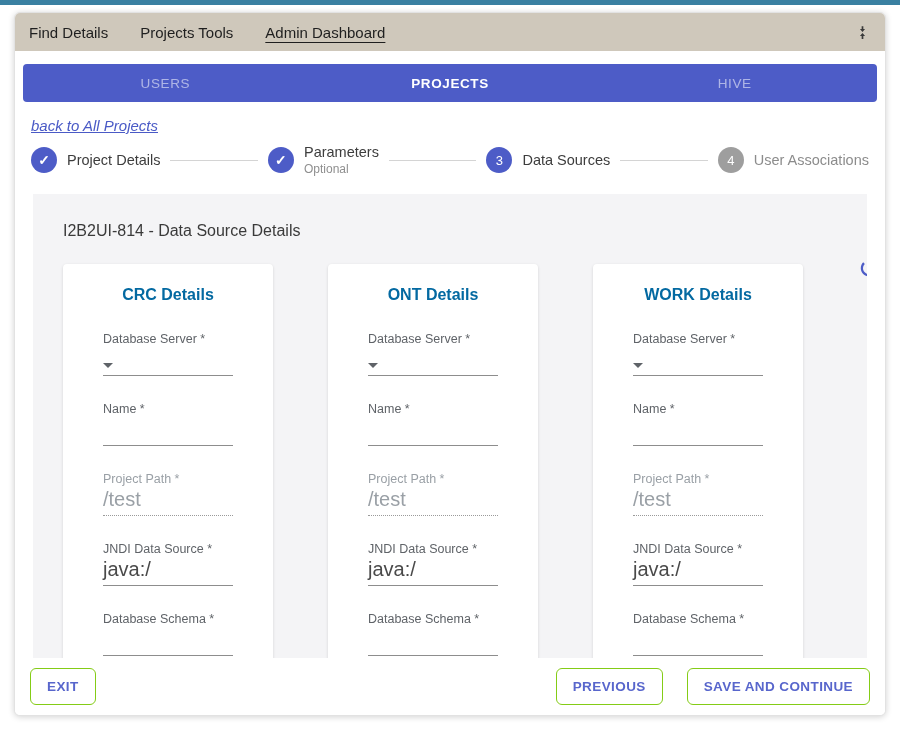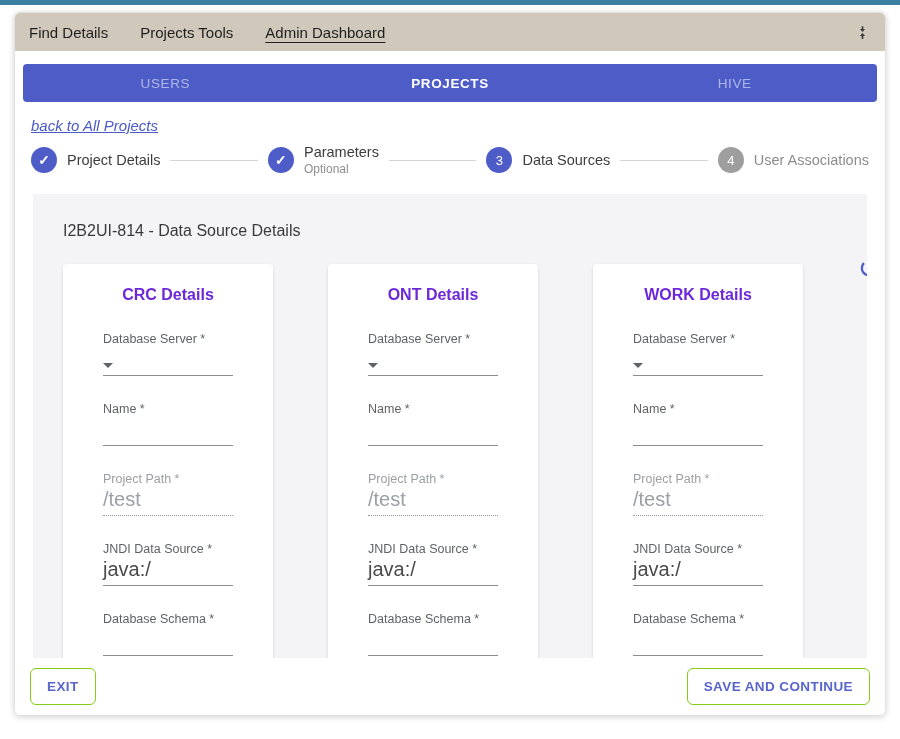--- a/index.html
+++ b/index.html
@@ -63,21 +63,21 @@
     overflow:hidden; padding:22px 30px 0;
   }
   .panel-title { font-size:16px; font-weight:500; color:#3a3a3a; margin:6px 0 24px; }
   .cards-row { display:flex; gap:55px; align-items:flex-start; }
   .card {
     width:210px; min-height:560px; flex:0 0 210px; background:#fff;
     border-radius:4px; box-shadow:0 1px 3px rgba(0,0,0,0.14);
     padding:22px 40px 20px;
   }
   .card-title {
-    text-align:center; font-size:16px; font-weight:600; color:#6d28d9;
+    text-align:center; font-size:16px; font-weight:600; color:#0369a1;
     margin:0 0 28px; white-space:nowrap;
   }
   .field { margin-bottom:26px; }
   .field-label { font-size:12.5px; color:#5f6368; margin-bottom:4px; white-space:nowrap; }
   .input-row {
     height:26px; display:flex; align-items:flex-end; justify-content:flex-start;
     border-bottom:1px solid #8d8d8d; padding-bottom:4px;
     font-size:20px; color:#4a4a4a; cursor:text;
   }
   .field.disabled .field-label { color:#9aa0a6; }
@@ -270,17 +270,18 @@
             </div>
           </div>
         </section>
         <span class="refresh">↺</span>
       </div>
   </div>
 
   <div class="footer">
     <button class="btn">EXIT</button>
     <div class="footer-right">
+      <button class="btn">PREVIOUS</button>
       <button class="btn">SAVE AND CONTINUE</button>
     </div>
   </div>
 
 </div>
 
 </body></html>

